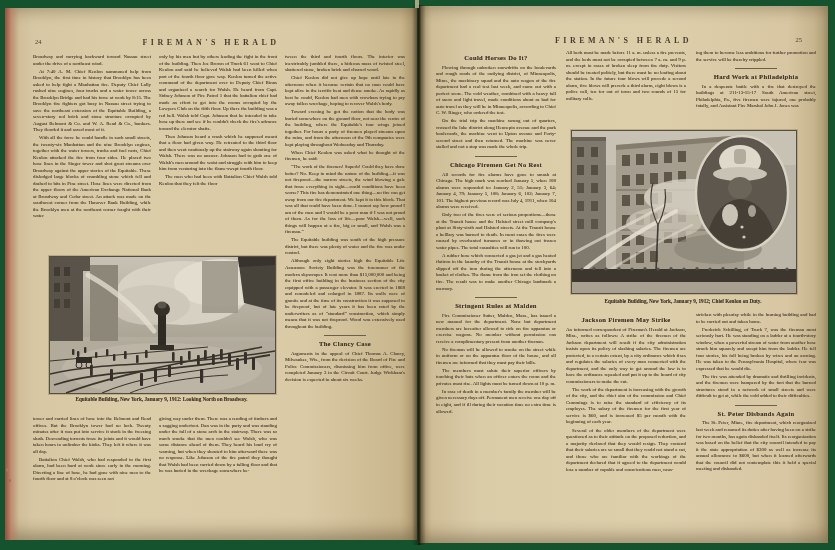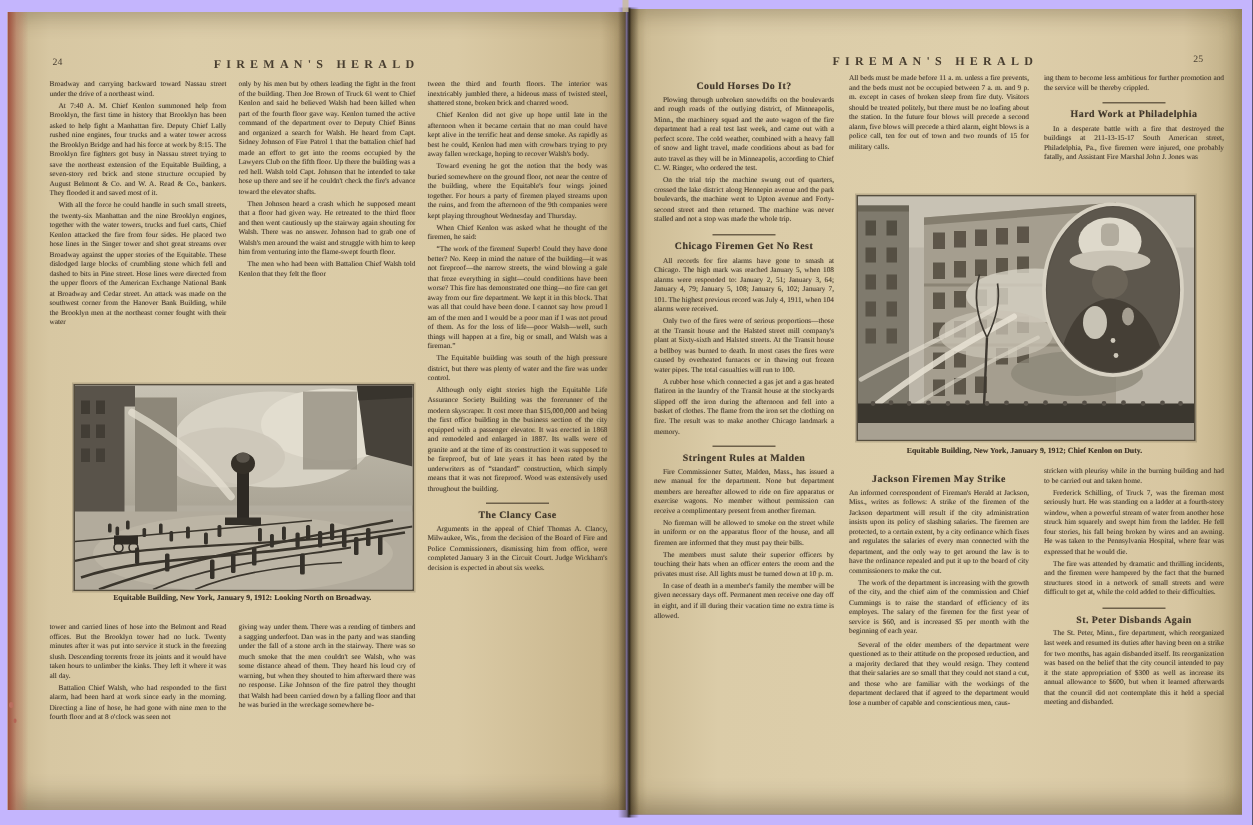--- a/index.html
+++ b/index.html
@@ -1,17 +1,17 @@
 <!DOCTYPE html>
 <html><head>
 <meta charset="utf-8">
 <style>
   html,body{margin:0;padding:0;background:#0b0a08;}
   body{width:835px;height:550px;overflow:hidden;font-family:"Liberation Serif",serif;}
-  .stage{position:relative;width:835px;height:550px;background:#c4b5fd;}
+  .stage{position:relative;width:835px;height:550px;background:#14532d;}
   .page{position:absolute;overflow:hidden;box-shadow:inset 0 6px 12px rgba(60,45,20,.22), inset 0 -9px 14px rgba(55,40,18,.3);}
   .page-left{left:5px;top:8px;width:412px;height:532px;
     background:linear-gradient(90deg,#c9b68f 0px,#d7c7a2 28px,#dccda9 120px,#dacaa5 300px,#c9b68d 395px,#b39e74 412px);}
   .page-right{left:419px;top:6px;width:409px;height:537px;
     background:linear-gradient(90deg,#b4a278 0px,#cebd96 12px,#dbcca8 60px,#decfab 240px,#d7c6a1 370px,#bcab82 409px);}
   .red-edge{position:absolute;left:0;top:0;bottom:0;width:14px;
     background:linear-gradient(90deg,rgba(158,67,52,.85) 0,rgba(187,118,96,.55) 6px,rgba(187,118,96,0) 14px);}
   .spine{position:absolute;left:412px;top:5px;width:14px;height:540px;
     background:linear-gradient(90deg,rgba(30,20,8,0) 0,rgba(30,20,8,.45) 40%,rgba(15,10,5,.8) 52%,rgba(30,20,8,.4) 65%,rgba(30,20,8,0) 100%);}
   .top-notch{position:absolute;left:415px;top:0;width:4px;height:8px;background:#c9bb97;opacity:.8;}

